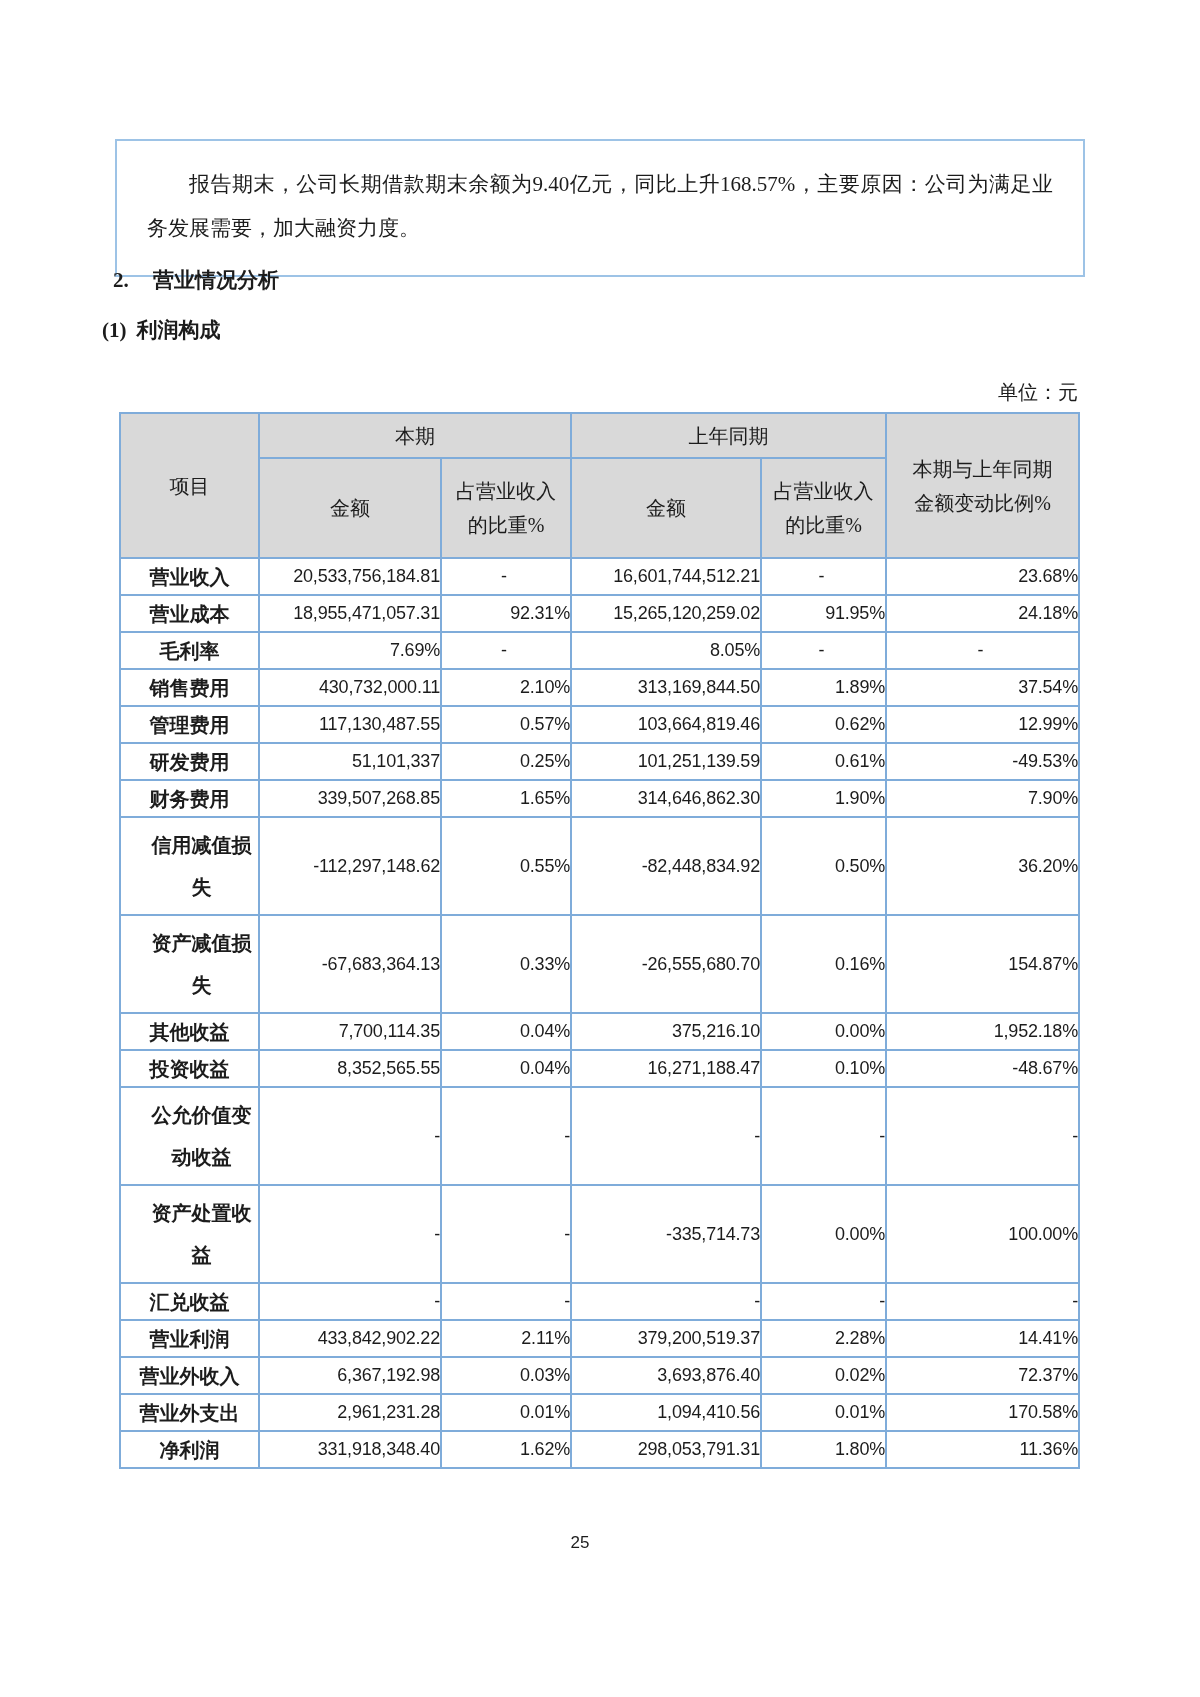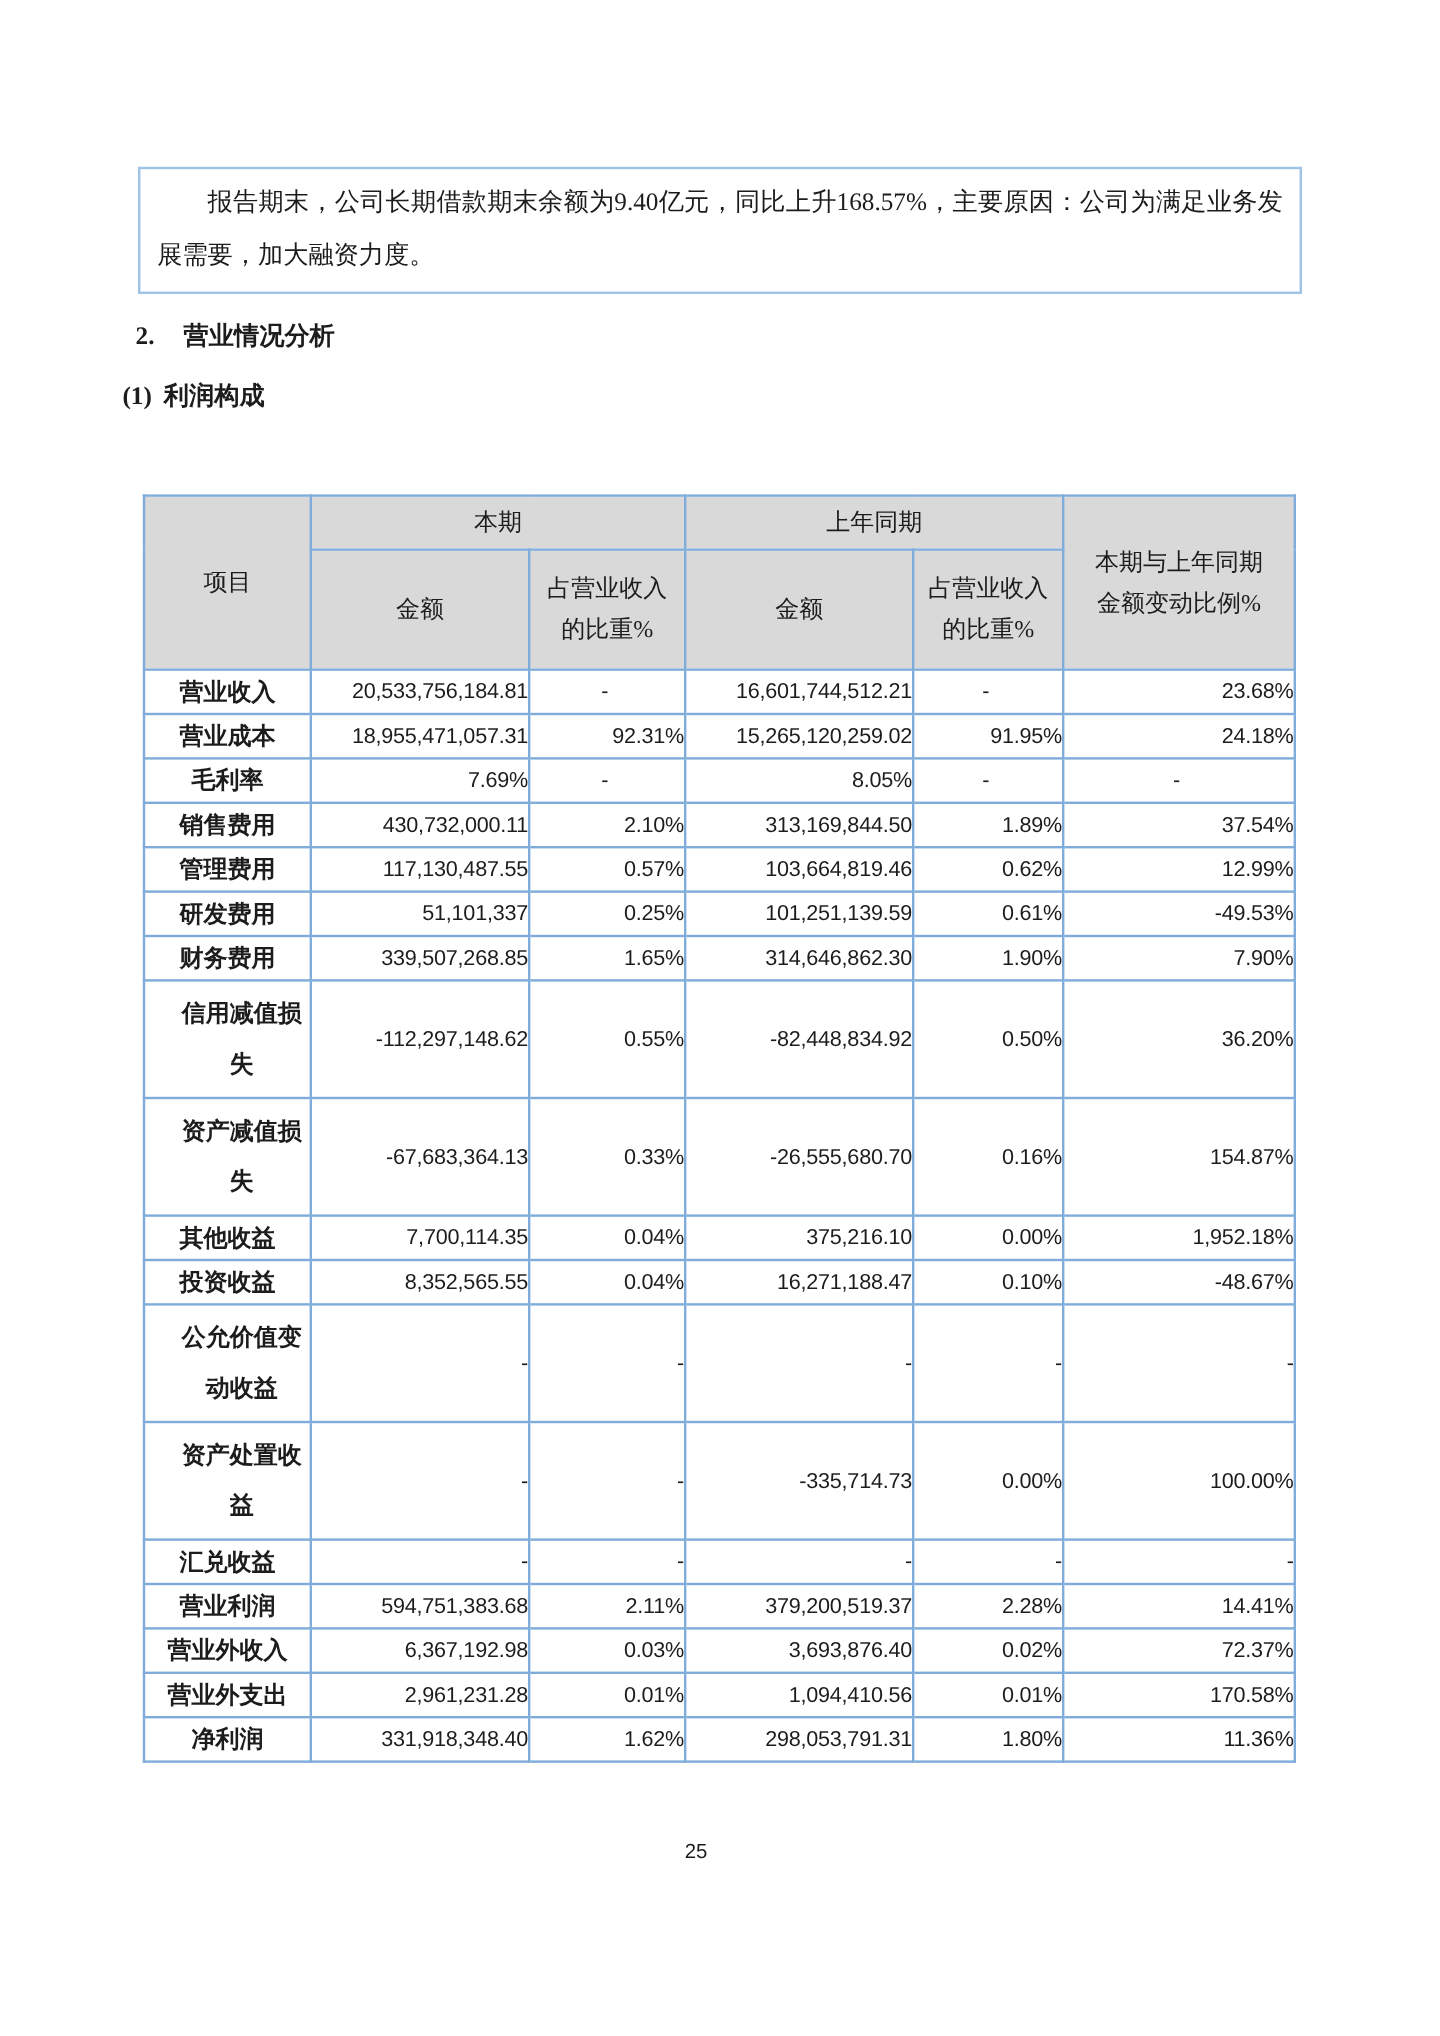--- a/index.html
+++ b/index.html
@@ -12,21 +12,21 @@
     overflow:hidden;
   }
   
   .note-box{
     position:absolute;left:115px;top:139px;width:938px;
     border:2px solid #9dc3e6;
     padding:5px 14px 9px 14px;
     font-size:21px;line-height:2.1;
     text-align:justify;
   }
-  .note-box p{margin:0;text-indent:2em;}
+  .note-box p{margin:16px;text-indent:2em;}
   
   .section-heading{
     position:absolute;left:113px;top:266px;
     font-size:21px;font-weight:bold;
   }
   .section-heading .num{display:inline-block;min-width:40px;}
   .subsection-heading{
     position:absolute;left:102px;top:316px;
     font-size:21px;font-weight:bold;
   }
@@ -97,20 +97,21 @@
   </div>
 
   <div class="section-heading">
     <span class="num">2.</span><span>营业情况分析</span>
   </div>
 
   <div class="subsection-heading">
     <span class="num">(1)</span><span>利润构成</span>
   </div>
 
+  <div class="unit-label">单位：元</div>
 
   <table class="profit">
     <colgroup>
       <col style="width:139px">
       <col style="width:182px">
       <col style="width:130px">
       <col style="width:190px">
       <col style="width:125px">
       <col style="width:193px">
     </colgroup>
@@ -236,21 +237,21 @@
         <tr class="row-single">
           <td class="label">汇兑收益</td>
           <td class="val">-</td>
           <td class="val">-</td>
           <td class="val">-</td>
           <td class="val">-</td>
           <td class="val">-</td>
         </tr>
         <tr class="row-single">
           <td class="label">营业利润</td>
-          <td class="val">594,751,383.68</td>
+          <td class="val">433,842,902.22</td>
           <td class="val">2.11%</td>
           <td class="val">379,200,519.37</td>
           <td class="val">2.28%</td>
           <td class="val">14.41%</td>
         </tr>
         <tr class="row-single">
           <td class="label">营业外收入</td>
           <td class="val">6,367,192.98</td>
           <td class="val">0.03%</td>
           <td class="val">3,693,876.40</td>

